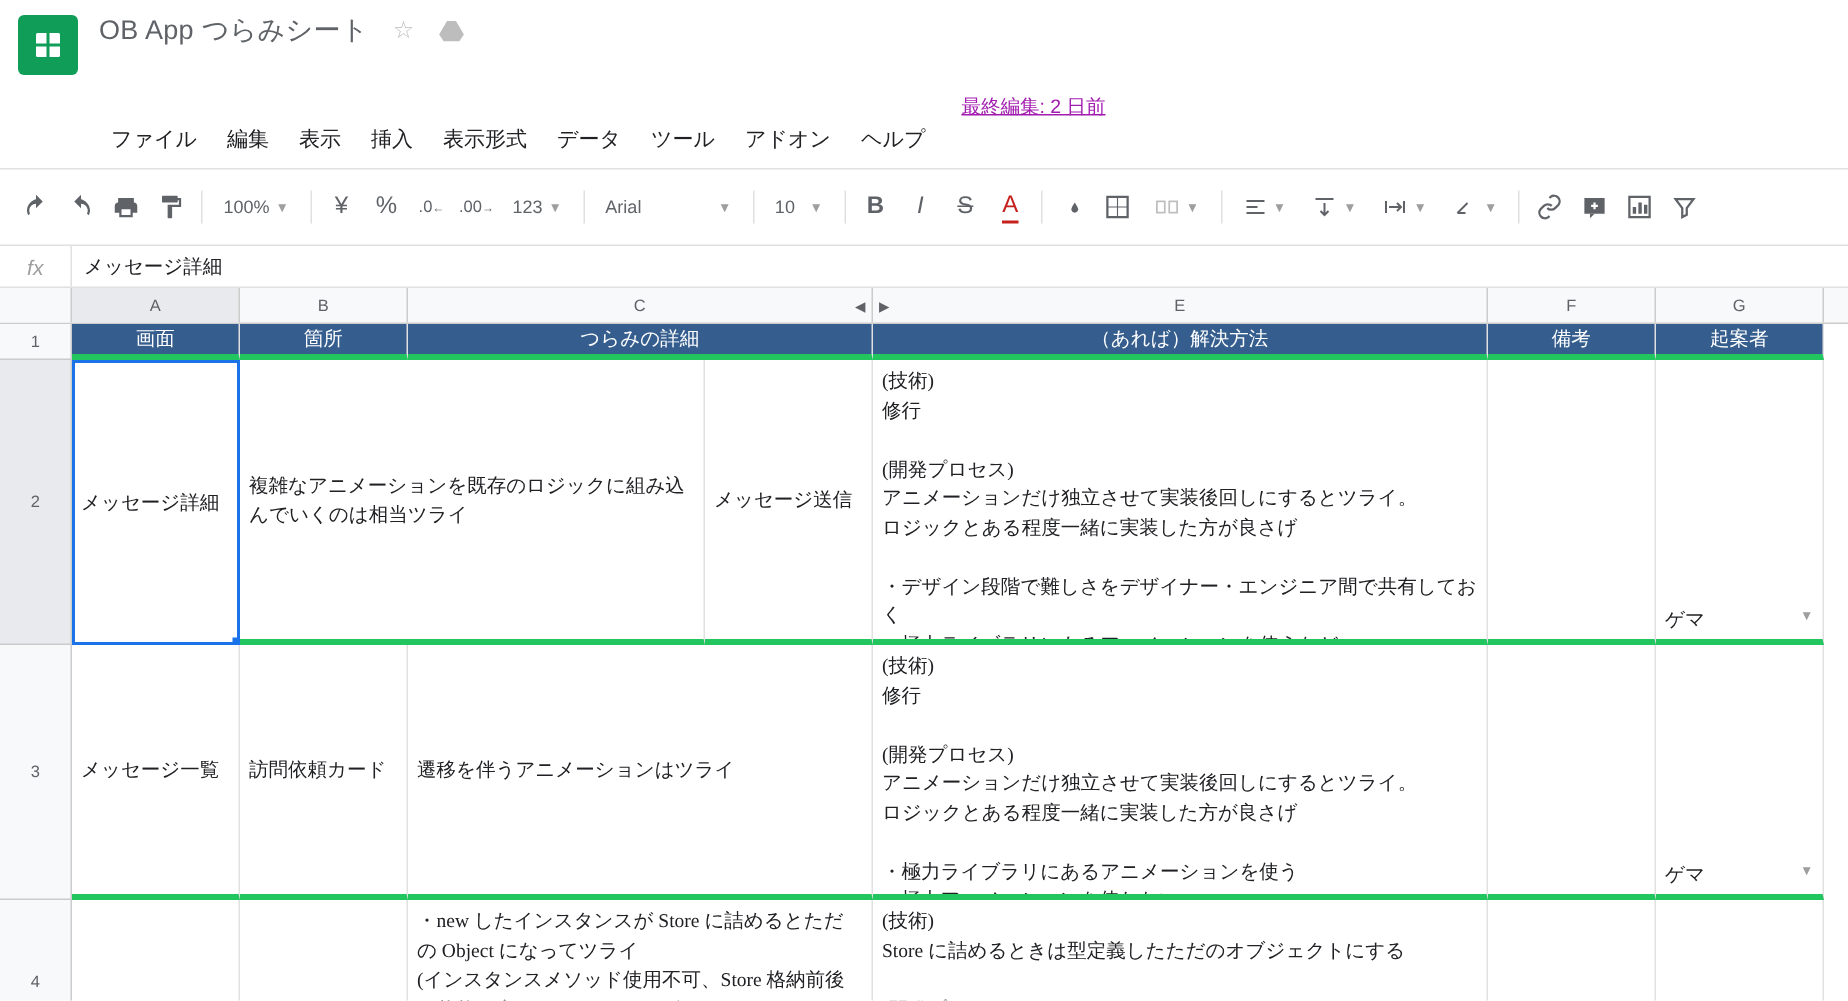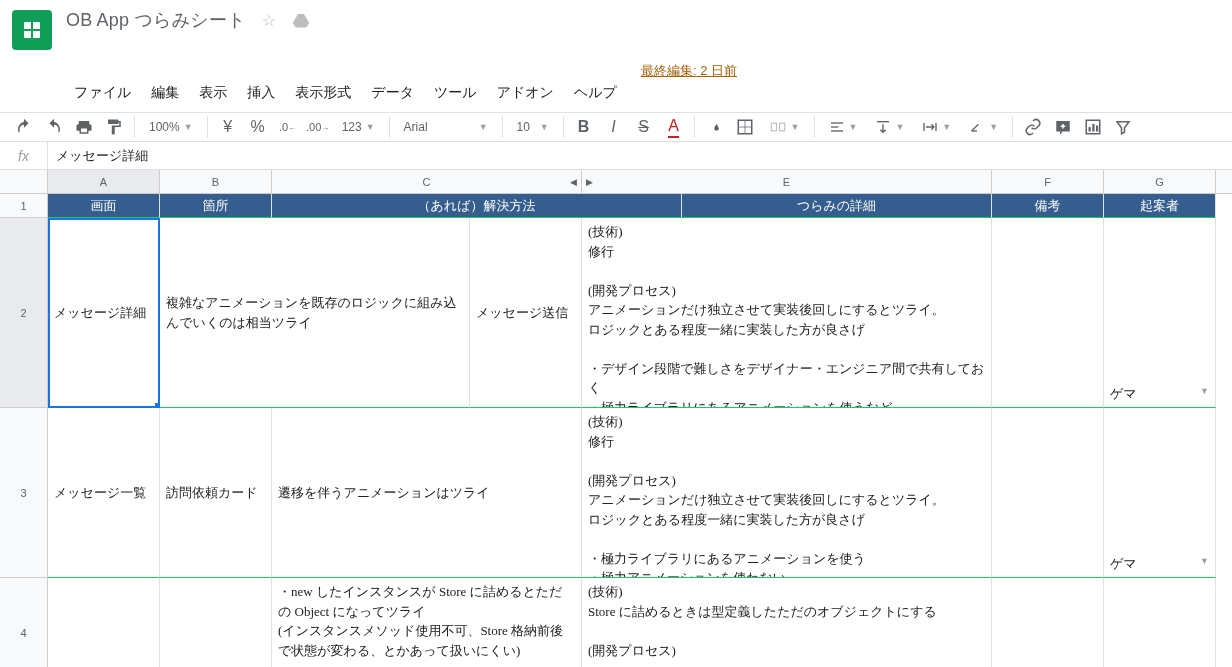--- a/index.html
+++ b/index.html
@@ -6,43 +6,43 @@
 body { font-family: Arial, "Hiragino Sans", sans-serif; font-size: 13px; color: #202124; background: #fff; overflow: hidden; width: 1232px; height: 667px; }
 .header { padding: 6px 12px 0 12px; display: flex; align-items: flex-start; }
 .logo { width: 40px; height: 40px; background: #0f9d58; border-radius: 4px; display: flex; align-items: center; justify-content: center; margin-right: 14px; margin-top: 4px; }
 .logo svg { width: 24px; height: 24px; }
 .title-area { flex: 1; }
 .title-row { display: flex; align-items: center; gap: 16px; padding: 2px 0 4px 0; }
 .doc-title { font-size: 18px; color: #5f6368; letter-spacing: 0.2px; }
 .star-icon, .drive-icon { color: #bdbdbd; font-size: 16px; }
 .menu-bar { display: flex; gap: 4px; align-items: center; }
 .menu-item { padding: 4px 8px; font-size: 14px; color: #202124; cursor: pointer; border-radius: 3px; margin-top: 44px; }
-.last-edit { font-size: 13px; color: #a16207; text-decoration: underline; margin-left: 12px; cursor: pointer; }
-.toolbar { border-top: 1px solid #e0e0e0; border-bottom: 1px solid #e0e0e0; padding: 4px 10px; display: flex; align-items: center; gap: 2px; height: 30px; margin-top: 6px; }
+.last-edit { font-size: 13px; color: #a21caf; text-decoration: underline; margin-left: 12px; cursor: pointer; }
+.toolbar { border-top: 1px solid #e0e0e0; border-bottom: 1px solid #e0e0e0; padding: 4px 10px; display: flex; align-items: center; gap: 2px; height: 52px; margin-top: 6px; }
 .tb-btn { width: 28px; height: 28px; display: flex; align-items: center; justify-content: center; color: #5f6368; cursor: pointer; border-radius: 3px; font-size: 16px; }
 .tb-sep { width: 1px; height: 22px; background: #e0e0e0; margin: 0 4px; }
 .tb-drop { display: flex; align-items: center; height: 28px; padding: 0 8px; color: #5f6368; cursor: pointer; font-size: 12px; gap: 4px; }
 .tb-drop .arr { font-size: 9px; color: #9e9e9e; }
 .fx-bar { display: flex; align-items: center; border-bottom: 1px solid #e0e0e0; height: 28px; }
 .fx-sym { width: 48px; text-align: center; font-style: italic; color: #9e9e9e; font-size: 14px; border-right: 1px solid #e0e0e0; height: 100%; display: flex; align-items: center; justify-content: center; }
 .fx-val { padding: 0 8px; font-size: 13px; color: #202124; }
 .col-headers { display: flex; border-bottom: 1px solid #ccc; background: #f8f9fa; height: 24px; }
 .row-head-corner { width: 48px; border-right: 1px solid #ccc; background: #f8f9fa; }
 .col-head { border-right: 1px solid #ccc; text-align: center; font-size: 11px; color: #5f6368; display: flex; align-items: center; justify-content: center; position: relative; }
 .col-head.sel { background: #e8eaed; }
 .col-arrow-l, .col-arrow-r { position: absolute; top: 50%; transform: translateY(-50%); font-size: 9px; color: #5f6368; cursor: pointer; }
 .col-arrow-l { right: 4px; }
 .col-arrow-r { left: 4px; }
 .grid-body { display: flex; }
 .row-heads { width: 48px; }
 .row-head { border-right: 1px solid #ccc; border-bottom: 1px solid #ccc; background: #f8f9fa; text-align: center; font-size: 11px; color: #5f6368; display: flex; align-items: center; justify-content: center; }
 .row-head.sel { background: #e8eaed; }
 .cells { flex: 1; }
 .row { display: flex; }
-.cell { border-right: 1px solid #e0e0e0; border-bottom: 1px solid #22c55e; padding: 4px 6px; font-size: 13px; overflow: hidden; position: relative; }
+.cell { border-right: 1px solid #e0e0e0; border-bottom: 4px solid #22c55e; padding: 4px 6px; font-size: 13px; overflow: hidden; position: relative; }
 .cell.header-cell { background: #355e8e; color: #fff; text-align: center; font-size: 13px; display: flex; align-items: center; justify-content: center; }
 .cell.selected { border: 2px solid #1a73e8; padding: 2px 4px; }
 .sel-handle { position: absolute; right: -3px; bottom: -3px; width: 6px; height: 6px; background: #1a73e8; }
 .cell .dd-arrow { position: absolute; right: 6px; top: 50%; transform: translateY(-50%); font-size: 9px; color: #9e9e9e; }
 .cell.valign-mid { display: flex; align-items: center; }
 .cell.multiline { white-space: pre-wrap; line-height: 1.5; font-family: Liberation Serif, serif; }
 .cell.col-G { position: relative; }
 .wA { width: 112px; } .wB { width: 112px; } .wC { width: 310px; } .wE { width: 410px; } .wF { width: 112px; } .wG { width: 112px; }
 .text-red { color: #c5221f; border-bottom: 2px solid #c5221f; display: inline-block; padding-bottom: 1px; }
 svg { display: block; }
@@ -249,22 +249,22 @@
   <div class="row-heads">
     <div class="row-head" style="height:24px">1</div>
     <div class="row-head sel" style="height:190px">2</div>
     <div class="row-head" style="height:170px">3</div>
     <div class="row-head" style="height:110px">4</div>
   </div>
   <div class="cells">
     <div class="row" style="height:24px">
       <div class="cell header-cell wA">画面</div>
       <div class="cell header-cell wB">箇所</div>
+      <div class="cell header-cell wC">つらみの詳細</div>
       <div class="cell header-cell wE">（あれば）解決方法</div>
-      <div class="cell header-cell wC">つらみの詳細</div>
       <div class="cell header-cell wF">備考</div>
       <div class="cell header-cell wG">起案者</div>
     </div>
     <div class="row" style="height:190px">
       <div class="cell wA selected valign-mid">
           <span>メッセージ詳細</span>
           <div class="sel-handle"></div>
         </div>
       <div class="cell wC multiline valign-mid">複雑なアニメーションを既存のロジックに組み込んでいくのは相当ツライ</div>
       <div class="cell wB valign-mid">メッセージ送信</div>

